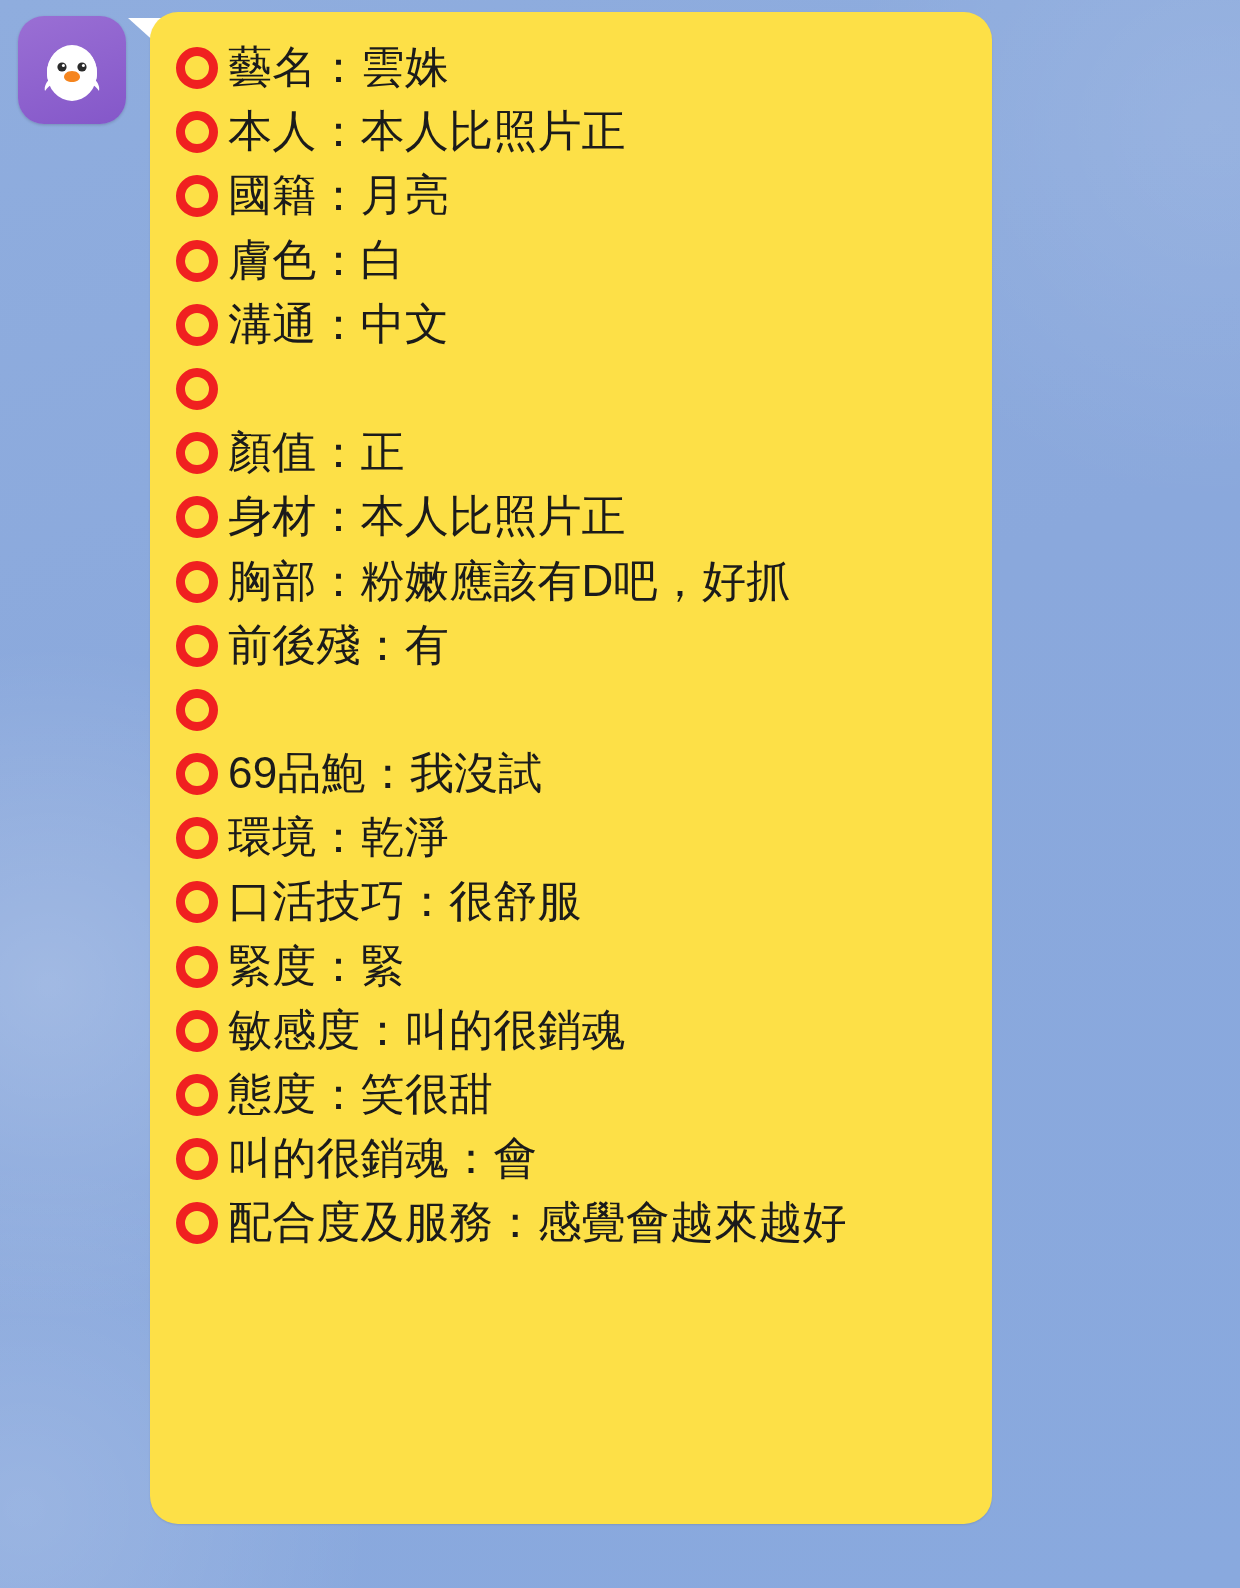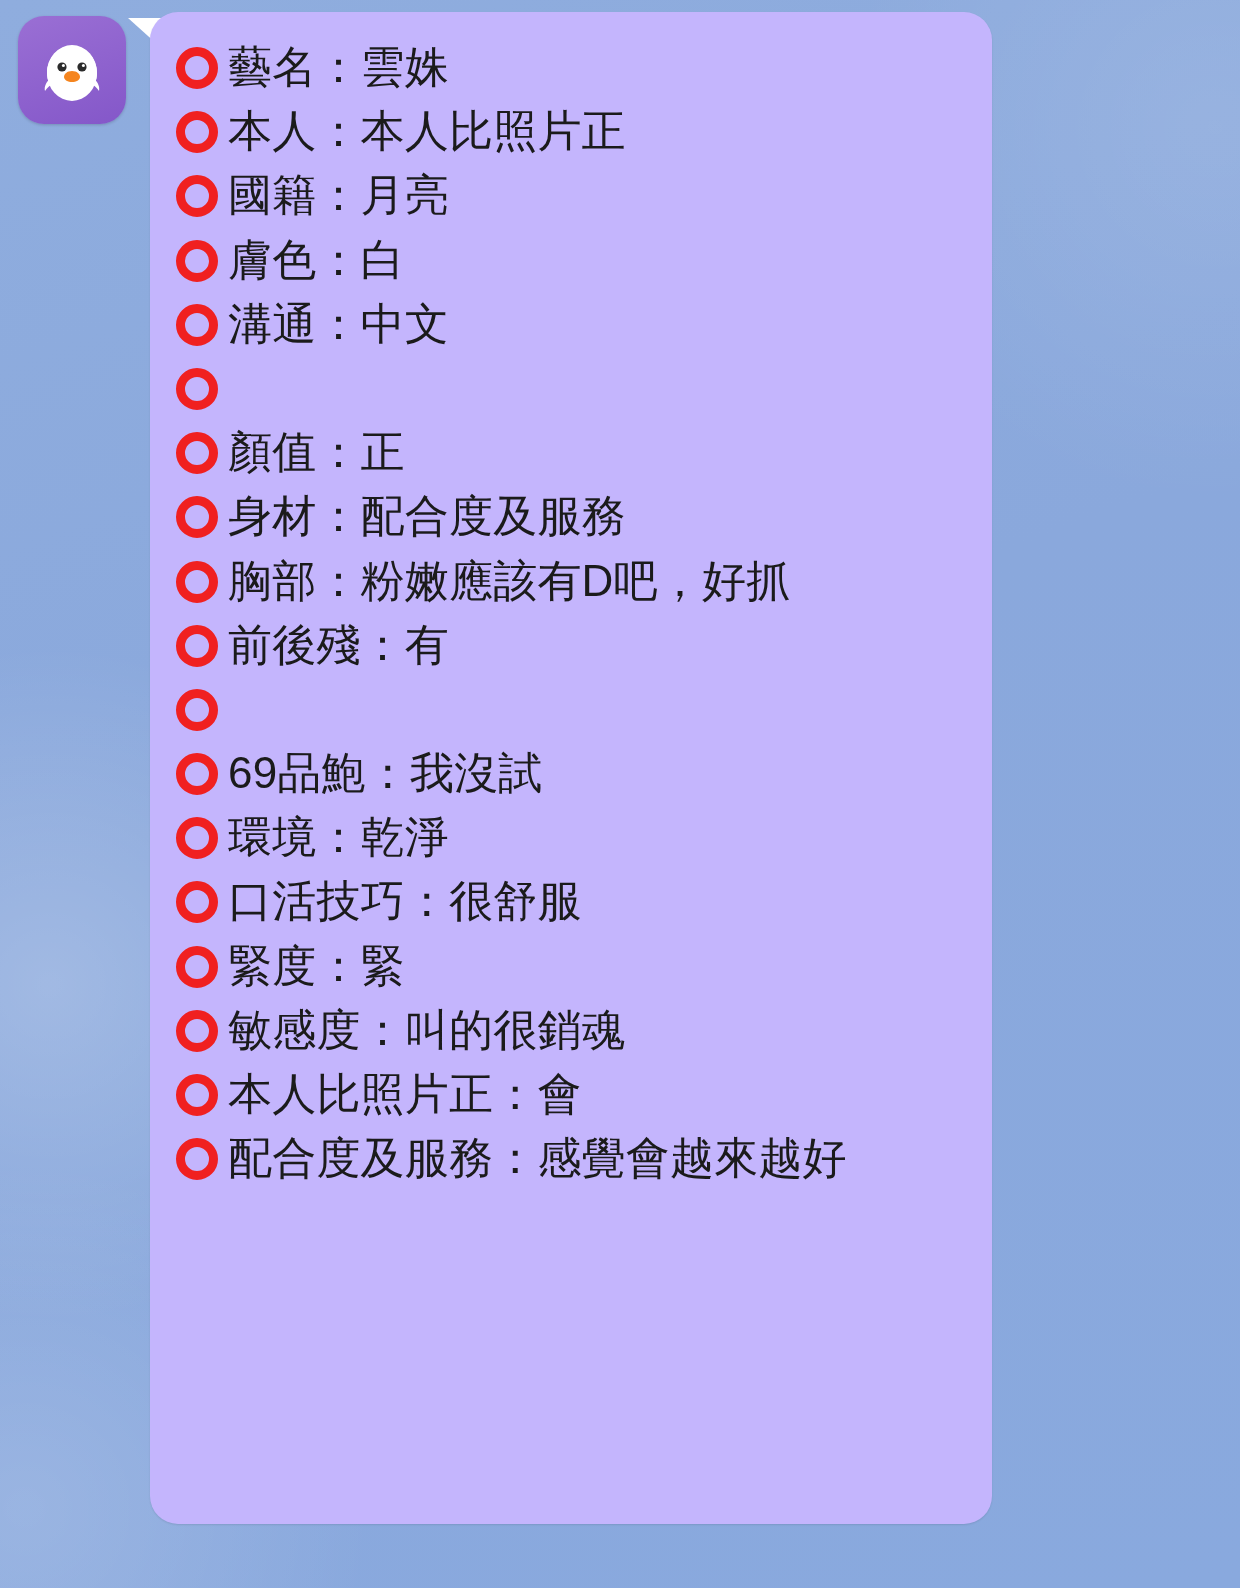--- a/index.html
+++ b/index.html
@@ -51,21 +51,21 @@
     position: absolute;
     left: -22px;
     top: 6px;
     width: 40px;
     height: 36px;
     background: #ffffff;
     clip-path: polygon(100% 0, 100% 100%, 0 0);
   }
   .bubble {
     position: relative;
-    background: #c4b5fd;
+    background: #fde047;
     border-radius: 28px;
     padding: 26px 26px 40px 26px;
     box-sizing: border-box;
     width: 842px;
     min-height: 1512px;
     box-shadow: 0 1px 2px rgba(0,0,0,0.10);
   }
 
   .line {
     display: block;
@@ -130,21 +130,21 @@
     <span class="line">
       <span class="bullet"><span class="ring"></span></span><span class="txt">溝通：中文</span>
     </span>
     <span class="line">
       <span class="bullet"><span class="ring"></span></span>
     </span>
     <span class="line">
       <span class="bullet"><span class="ring"></span></span><span class="txt">顏值：正</span>
     </span>
     <span class="line">
-      <span class="bullet"><span class="ring"></span></span><span class="txt">身材：配合度及服務</span>
+      <span class="bullet"><span class="ring"></span></span><span class="txt">身材：本人比照片正</span>
     </span>
     <span class="line">
       <span class="bullet"><span class="ring"></span></span><span class="txt">胸部：粉嫩應該有D吧，好抓</span>
     </span>
     <span class="line">
       <span class="bullet"><span class="ring"></span></span><span class="txt">前後殘：有</span>
     </span>
     <span class="line">
       <span class="bullet"><span class="ring"></span></span>
     </span>
@@ -157,20 +157,23 @@
     <span class="line">
       <span class="bullet"><span class="ring"></span></span><span class="txt">口活技巧：很舒服</span>
     </span>
     <span class="line">
       <span class="bullet"><span class="ring"></span></span><span class="txt">緊度：緊</span>
     </span>
     <span class="line">
       <span class="bullet"><span class="ring"></span></span><span class="txt">敏感度：叫的很銷魂</span>
     </span>
     <span class="line">
-      <span class="bullet"><span class="ring"></span></span><span class="txt">本人比照片正：會</span>
+      <span class="bullet"><span class="ring"></span></span><span class="txt">態度：笑很甜</span>
+    </span>
+    <span class="line">
+      <span class="bullet"><span class="ring"></span></span><span class="txt">叫的很銷魂：會</span>
     </span>
     <span class="line">
       <span class="bullet"><span class="ring"></span></span><span class="txt">配合度及服務：感覺會越來越好</span>
     </span>
 
   </div>
 </div>
 
 </body></html>

